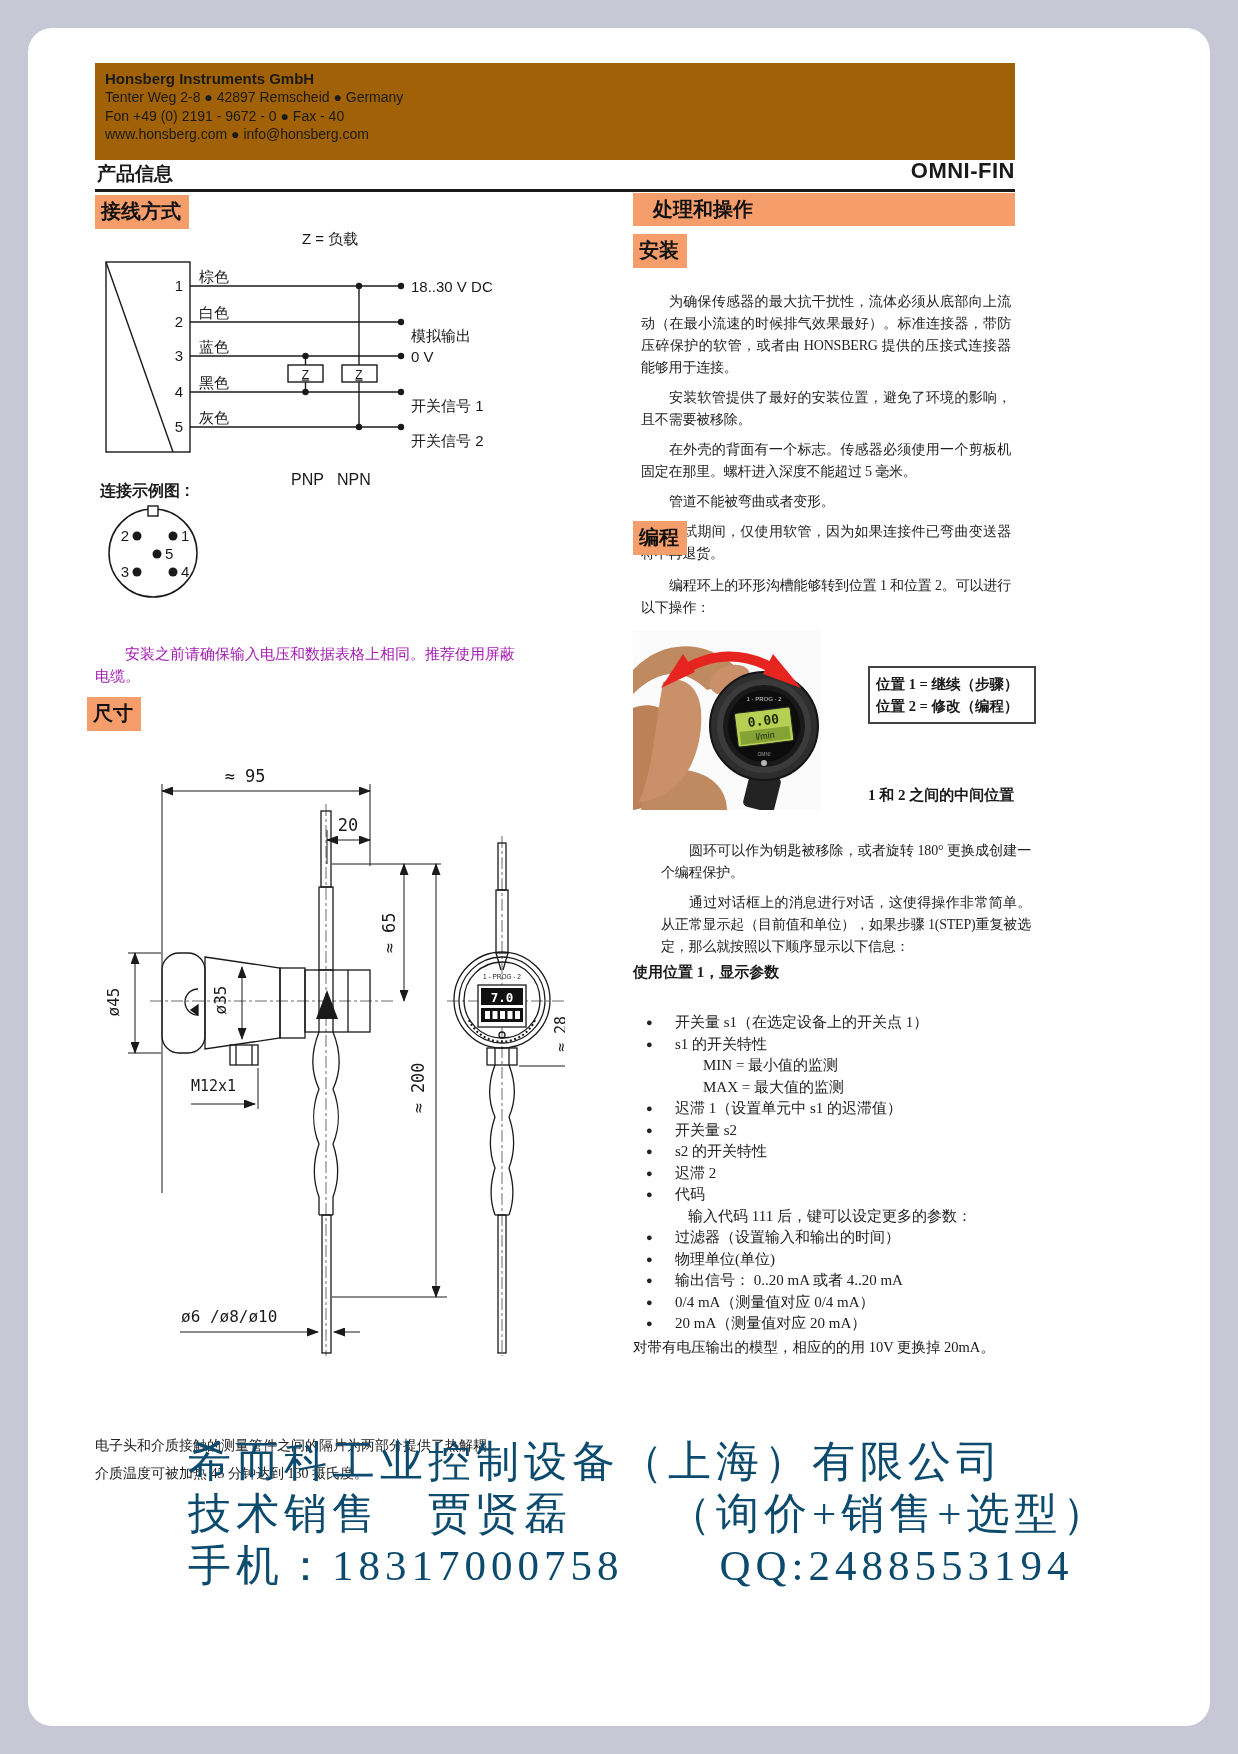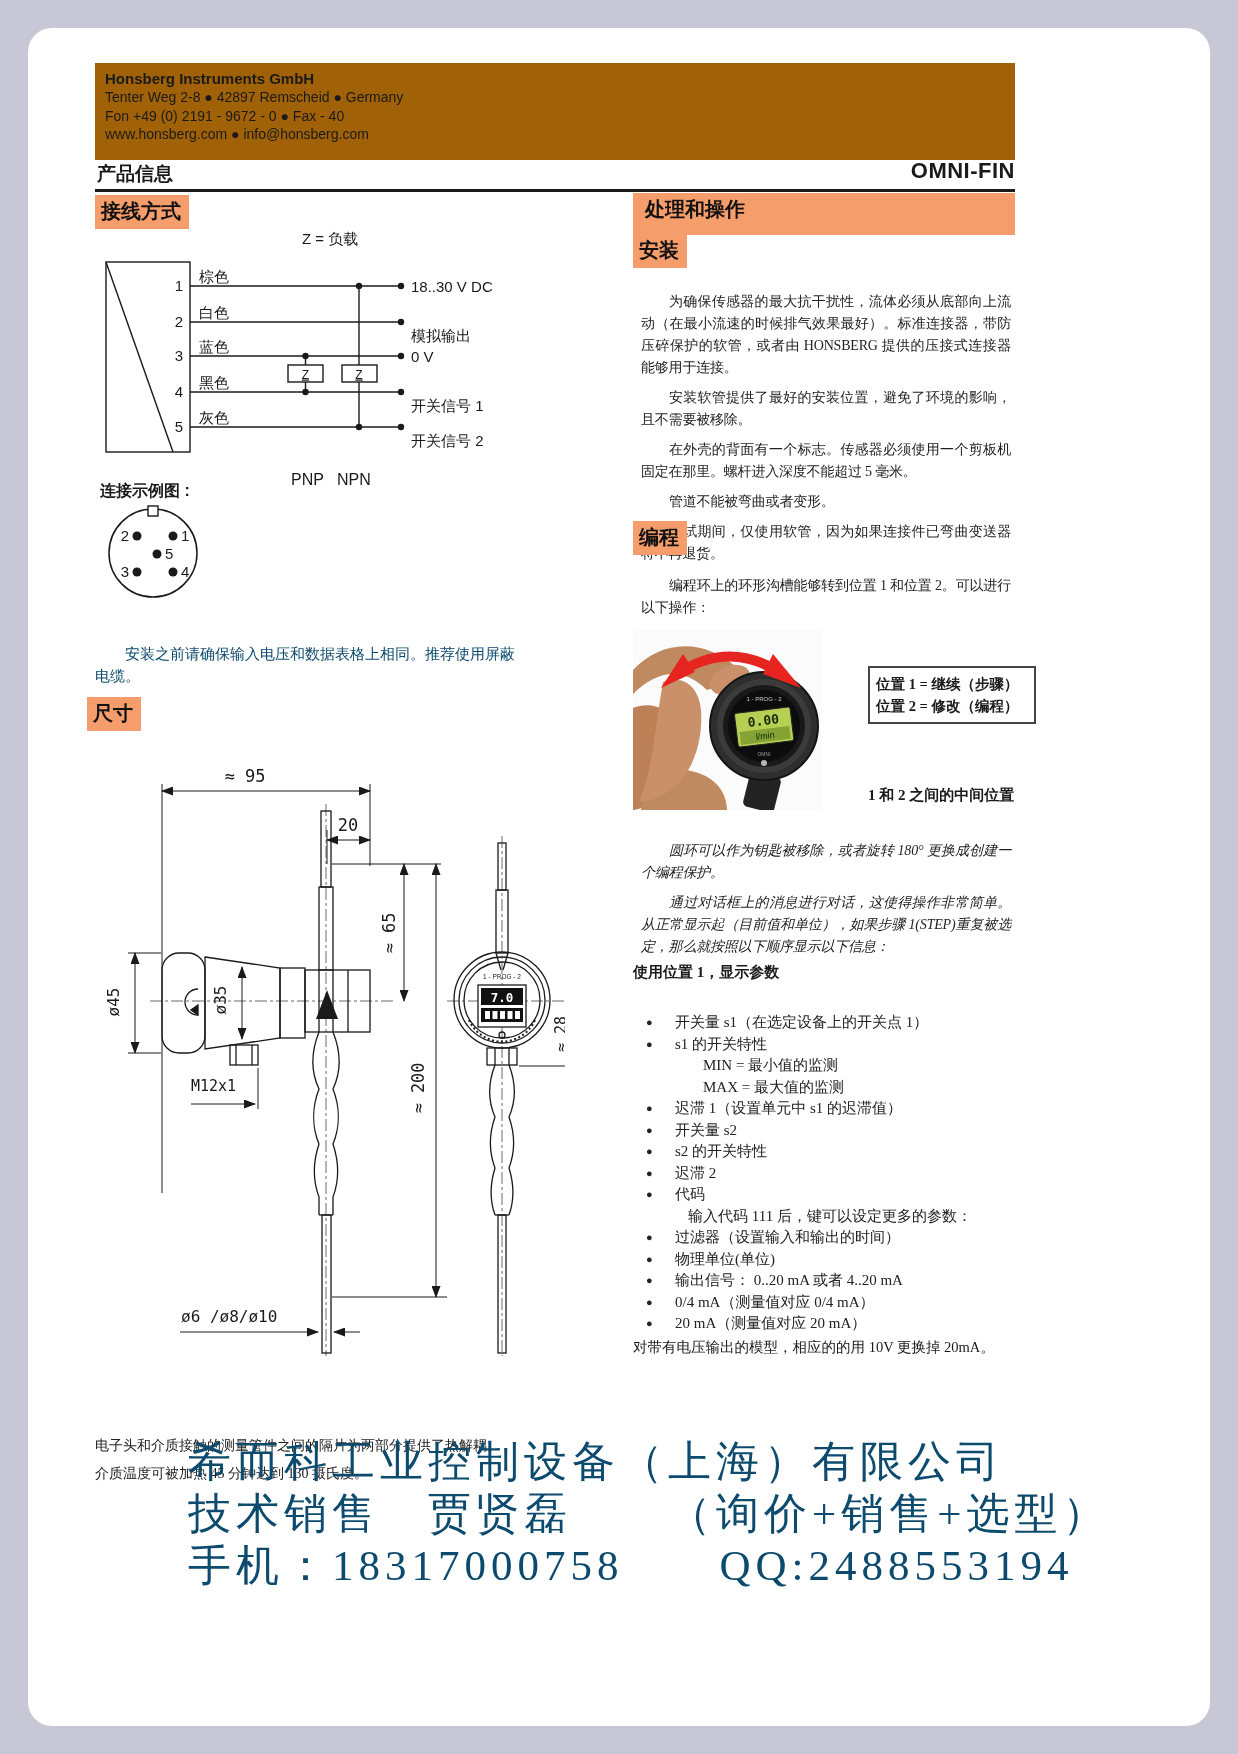--- a/index.html
+++ b/index.html
@@ -29,27 +29,27 @@
   .rule{left:95px;top:189px;width:920px;height:2.5px;background:#1a1a1a;}
 
   
   .chip{
     display:inline-block;background:#f59d6b;color:#111;
     font-weight:bold;font-size:20px;padding:3px 8px 4px 6px;
     font-family:"Liberation Sans",sans-serif;
   }
   .bar{
     background:#f59d6b;color:#111;font-weight:bold;font-size:20px;
-    width:382px;height:42px;line-height:33px;padding-left:12px;box-sizing:border-box;
+    width:382px;height:33px;line-height:33px;padding-left:20px;box-sizing:border-box;
   }
 
   
   .para{font-size:14px;line-height:22px;text-align:justify;letter-spacing:-.2px;color:#222;}
   .para p{margin:8px;text-indent:2em;}
-  .note-para{width:430px;font-size:15px;line-height:22px;color:#0c4a6e;}
+  .note-para{width:430px;font-size:15px;line-height:22px;color:#a21caf;}
   .note-para p{margin:0;text-indent:2em;}
 
   .pos-box{
     width:168px;box-sizing:border-box;border:2px solid #444;
     padding:5px 6px;font-size:14.5px;font-weight:bold;line-height:22px;white-space:nowrap;
   }
   .midpos{font-size:15px;font-weight:bold;}
 
   .params-title{font-size:15px;font-weight:bold;}
   .bullets{width:392px;font-size:15px;line-height:21.5px;color:#222;}
@@ -332,21 +332,21 @@
   </g>
 </svg>
 
 <div class="abs pos-box cjk" style="left:868px;top:666px;">
   <div>位置 1 = 继续（步骤）</div>
   <div>位置 2 = 修改（编程）</div>
 </div>
 
 <div class="abs midpos cjk" style="left:868px;top:770px;margin-top:16px;">1 和 2 之间的中间位置</div>
 
-<div class="abs para cjk" style="left:633px;top:832px;width:386px;font-style:italic;">
+<div class="abs para cjk" style="left:653px;top:832px;width:386px;">
   <p>圆环可以作为钥匙被移除，或者旋转 180° 更换成创建一个编程保护。</p>
   <p>通过对话框上的消息进行对话，这使得操作非常简单。从正常显示起（目前值和单位），如果步骤 1(STEP)重复被选定，那么就按照以下顺序显示以下信息：</p>
 </div>
 
 <div class="abs params-title cjk" style="left:633px;top:963px;">使用位置 1，显示参数</div>
 
 <div class="abs bullets cjk" style="left:633px;top:1012px;">
   <div class="brow">
     <span class="bdot">●</span>
     <span class="btxt">开关量 s1（在选定设备上的开关点 1）</span>

